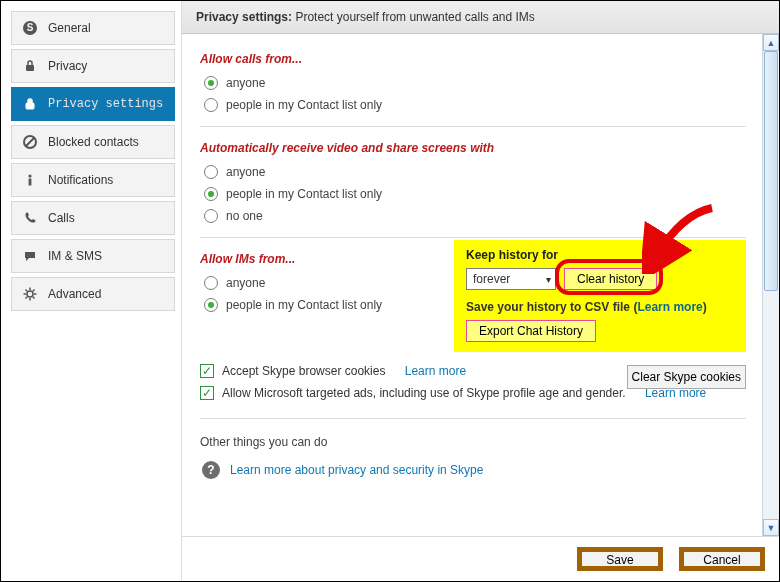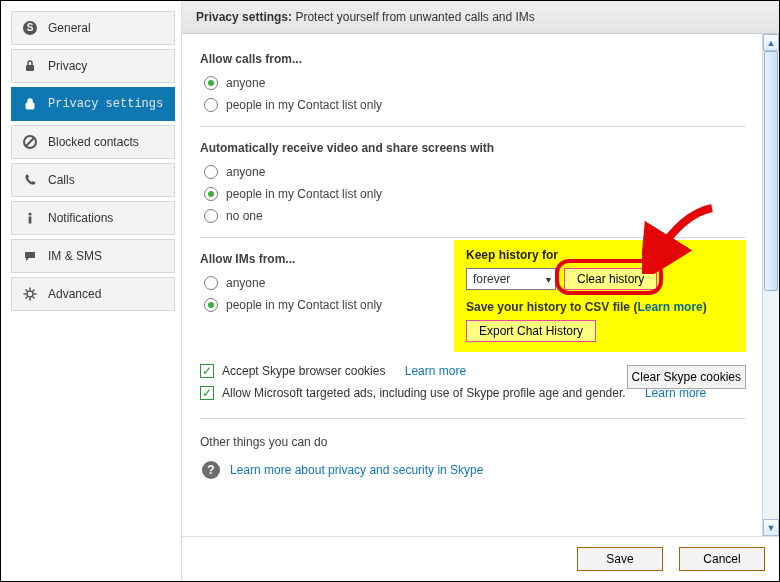--- a/index.html
+++ b/index.html
@@ -106,22 +106,23 @@
     position: absolute;
     left: 1px; right: 1px;
     top: 0;
     height: 240px;
     background: linear-gradient(90deg, #eaf2fb, #c9def2);
     border: 1px solid #8fb2d6;
     border-radius: 2px;
   }
   .section-title {
     font-weight: bold;
-    color: #404040;
+    color: #b91c1c;
     padding: 4px 0 6px 0;
+    font-style: italic;
   }
   .radio-row {
     display: flex;
     align-items: center;
     gap: 8px;
     padding: 4px 0 4px 4px;
     color: #444;
   }
   .radio-ctl {
     width: 14px; height: 14px;
@@ -246,21 +247,21 @@
     border-top: 1px solid #dcdcdc;
     padding: 10px 14px;
     display: flex;
     justify-content: flex-end;
     gap: 16px;
   }
   .footer-btn {
     min-width: 86px;
     height: 24px;
     background: #f3f3f3;
-    border: 1px solid #a16207;
+    border: 5px solid #a16207;
     cursor: pointer;
     font-size: 12px;
   }
   .arrow {
     position: absolute;
     pointer-events: none;
   }
 </style>
 </head>
 <body>
@@ -301,33 +302,33 @@
           <svg width="14" height="14" viewBox="0 0 14 14">
               <circle cx="7" cy="7" r="6" fill="none" stroke="#555" stroke-width="2"></circle>
               <line x1="3" y1="11" x2="11" y2="3" stroke="#555" stroke-width="2"></line>
             </svg>
         </span>
         <span>Blocked contacts</span>
       </div>
       <div class="side-item">
         <span class="ico-holder">
           <svg width="14" height="14" viewBox="0 0 14 14">
-              <path d="M3 2 C3 2 4 1 5 2 L6 4 C6 4 5 5 5 5 C5 5 6 8 9 9 C9 9 10 8 10 8 L12 9 C13 10 12 11 12 11 C12 11 9 13 5 9 C1 5 3 2 3 2 Z" fill="#555"></path>
-            </svg>
-        </span>
-        <span>Calls</span>
-      </div>
-      <div class="side-item">
-        <span class="ico-holder">
-          <svg width="14" height="14" viewBox="0 0 14 14">
               <circle cx="7" cy="3" r="1.6" fill="#555"></circle>
               <rect x="5.6" y="5.5" width="2.8" height="7" fill="#555"></rect>
             </svg>
         </span>
         <span>Notifications</span>
+      </div>
+      <div class="side-item">
+        <span class="ico-holder">
+          <svg width="14" height="14" viewBox="0 0 14 14">
+              <path d="M3 2 C3 2 4 1 5 2 L6 4 C6 4 5 5 5 5 C5 5 6 8 9 9 C9 9 10 8 10 8 L12 9 C13 10 12 11 12 11 C12 11 9 13 5 9 C1 5 3 2 3 2 Z" fill="#555"></path>
+            </svg>
+        </span>
+        <span>Calls</span>
       </div>
       <div class="side-item">
         <span class="ico-holder">
           <svg width="14" height="14" viewBox="0 0 14 14">
               <path d="M2 3 h10 v6 h-6 l-3 3 v-3 h-1 z" fill="#555"></path>
             </svg>
         </span>
         <span>IM &amp; SMS</span>
       </div>
       <div class="side-item">

